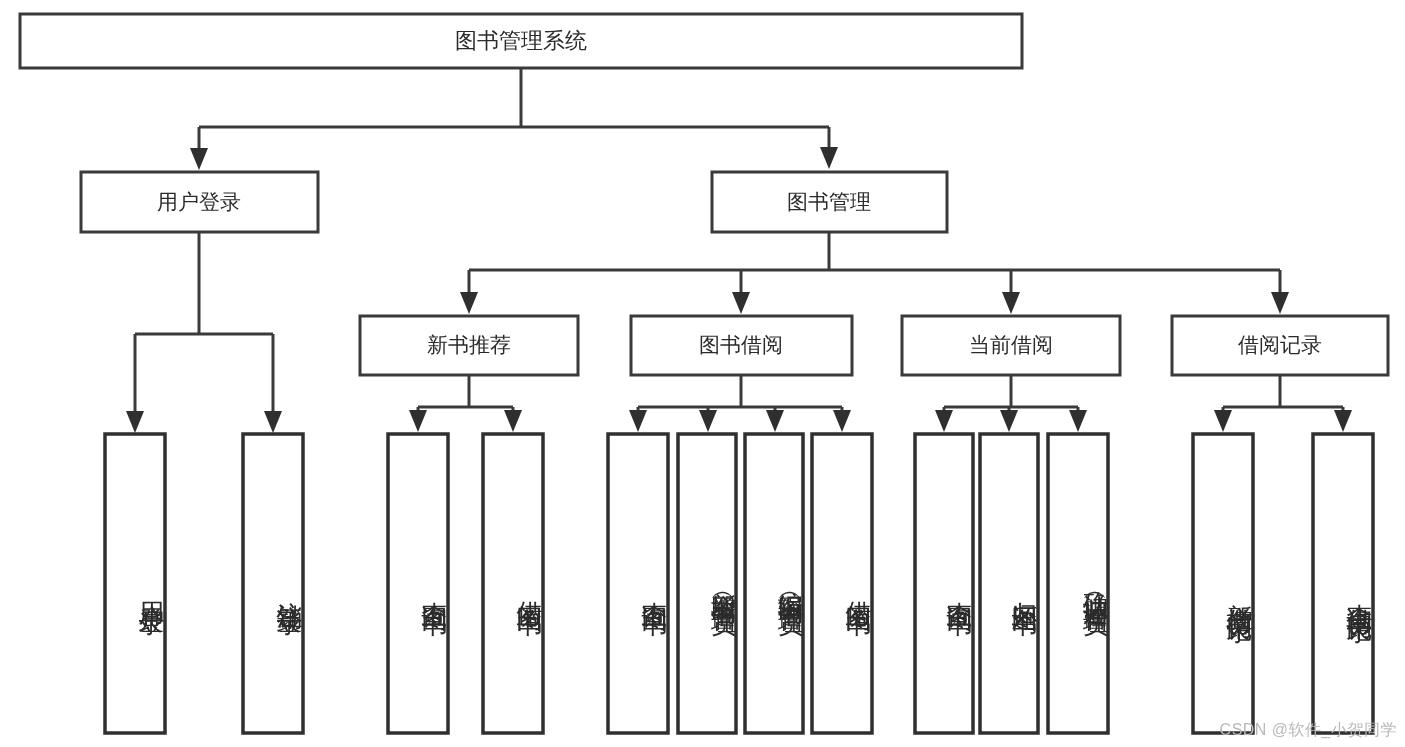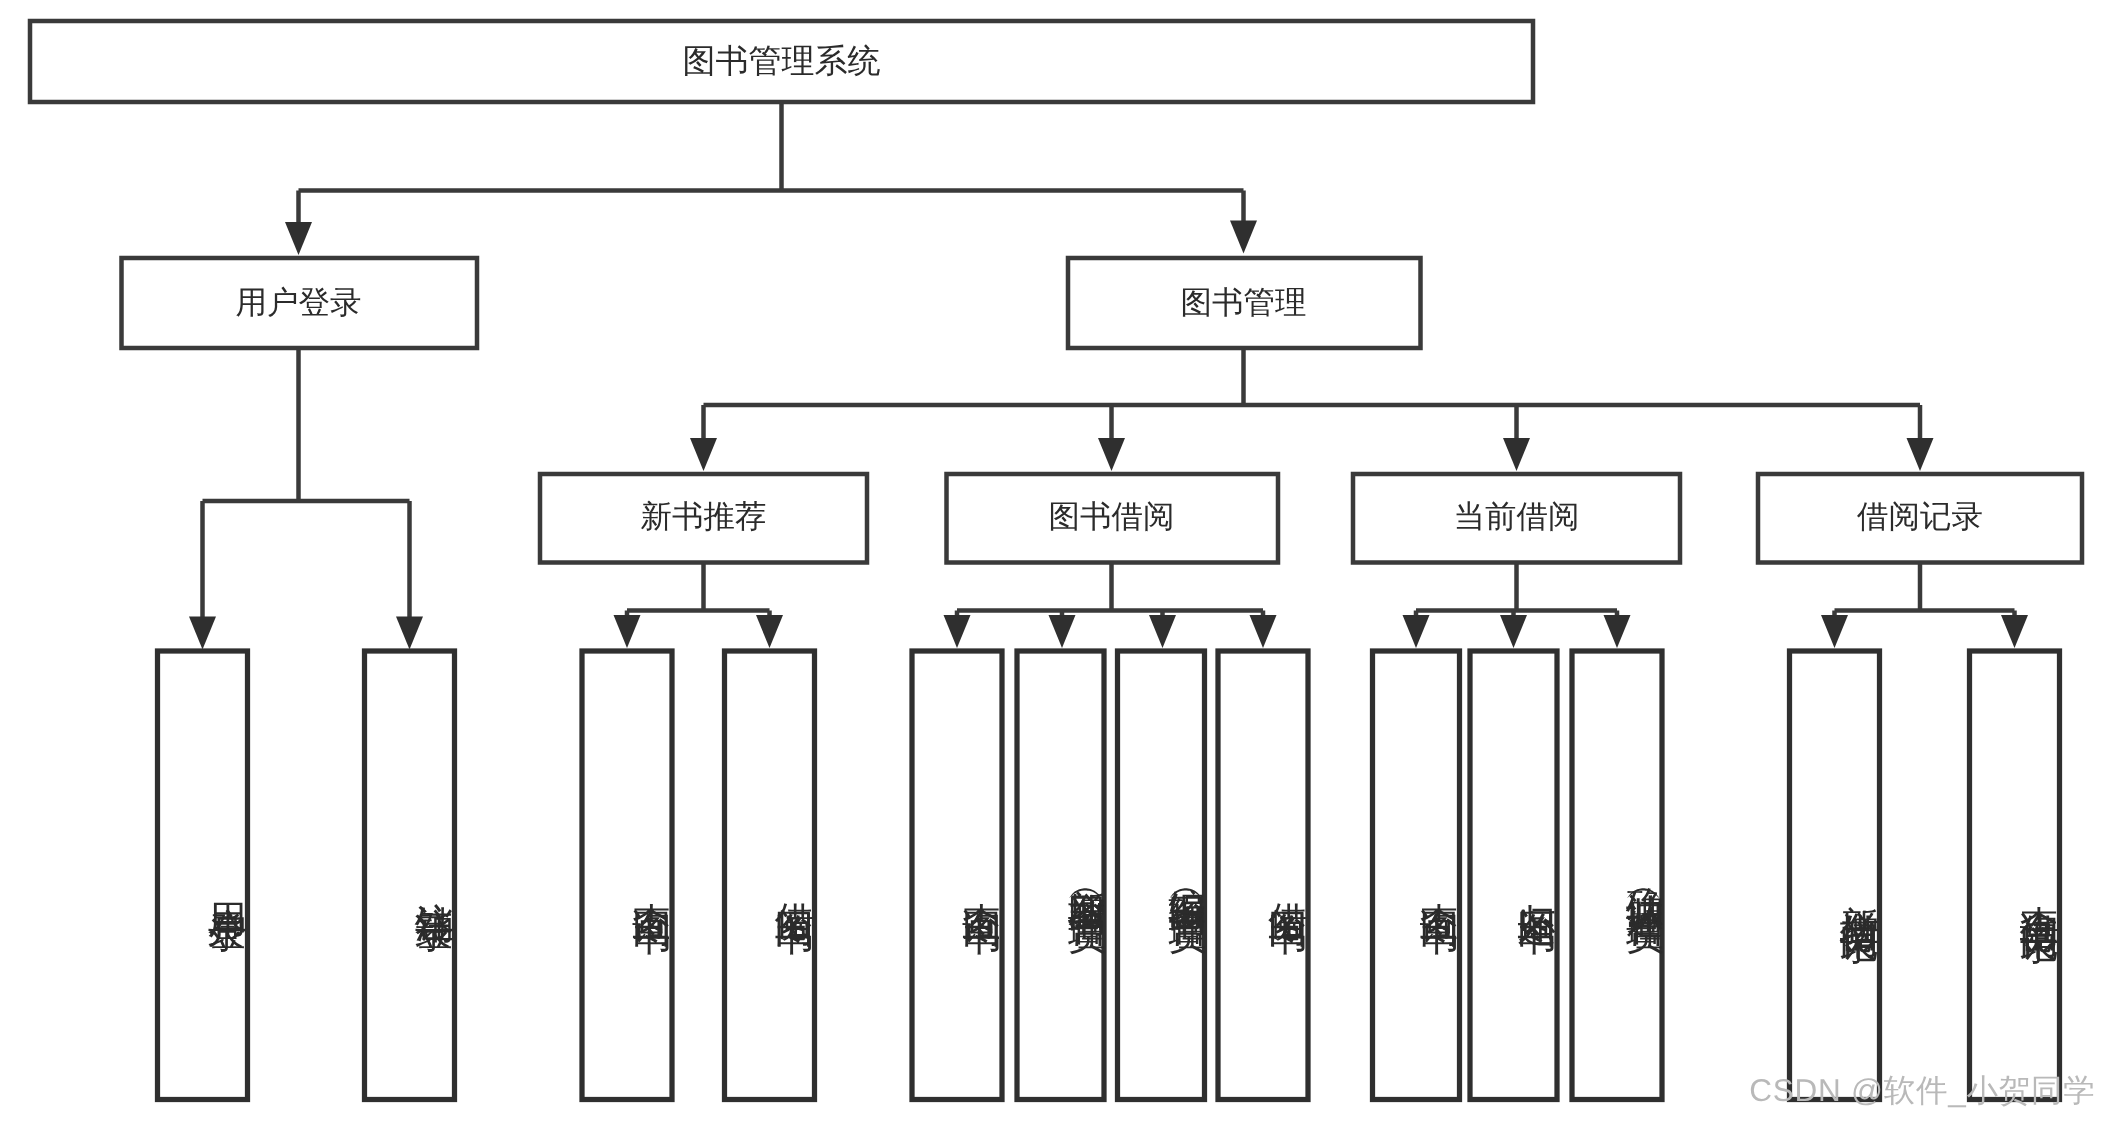--- a/index.html
+++ b/index.html
@@ -75,21 +75,21 @@
     color: #2b2b2b;
     white-space: nowrap;
     box-sizing: border-box;
   }
   .vtext.narrow { font-size: 25px; }
   .watermark {
     position: absolute;
     right: 28px;
     bottom: 6px;
     font-family: "Liberation Sans", "DejaVu Sans", sans-serif;
-    font-size: 21px;
+    font-size: 16px;
     color: #b9b9b9;
     letter-spacing: 0.5px;
     user-select: none;
     pointer-events: none;
   }
 </style>
 </head>
 <body>
 
 <div id="diagram-root">

